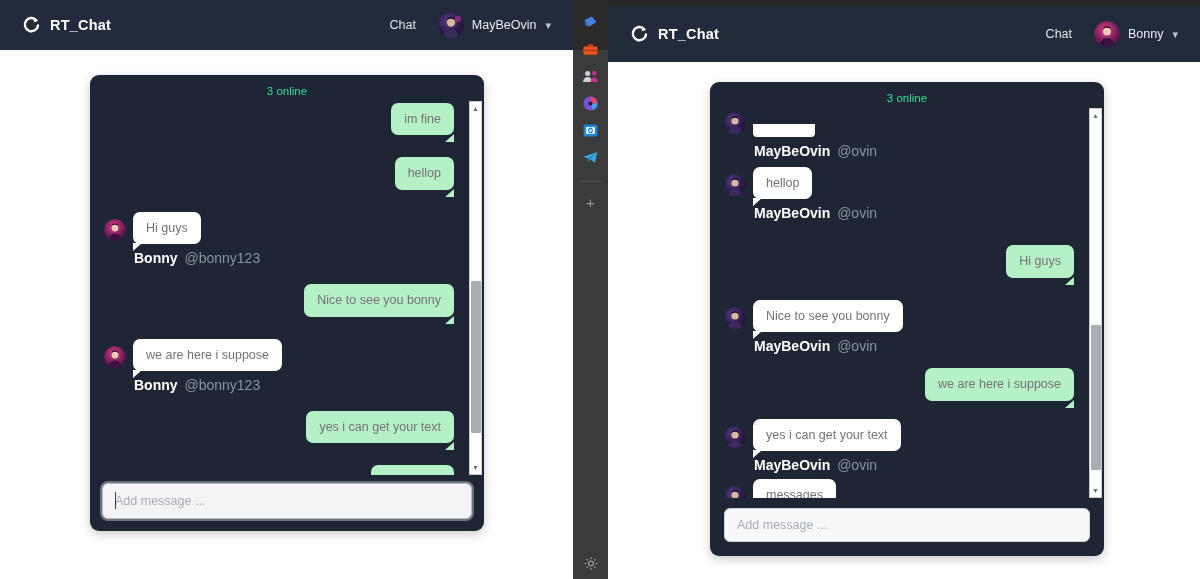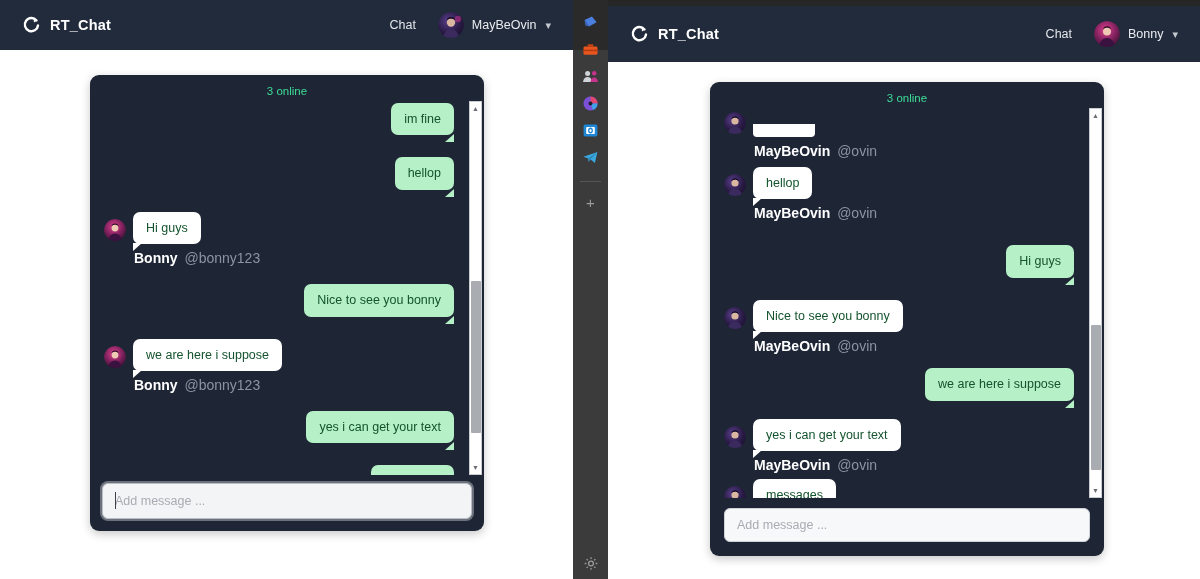--- a/index.html
+++ b/index.html
@@ -178,21 +178,21 @@
     display: block;
   }
   .msg-avatar svg { display: block; }
 
   .bubble {
     position: relative;
     border-radius: 7px;
     padding: 9px 13px;
     font-size: 12.5px;
     line-height: 1.15;
-    color: #14532d;
+    color: #737373;
     white-space: nowrap;
   }
   .bubble.white { background: #ffffff; }
   .bubble.green { background: #b6f0c7; }
 
   
   .bubble.white::after {
     content: "";
     position: absolute;
     left: 0px;

